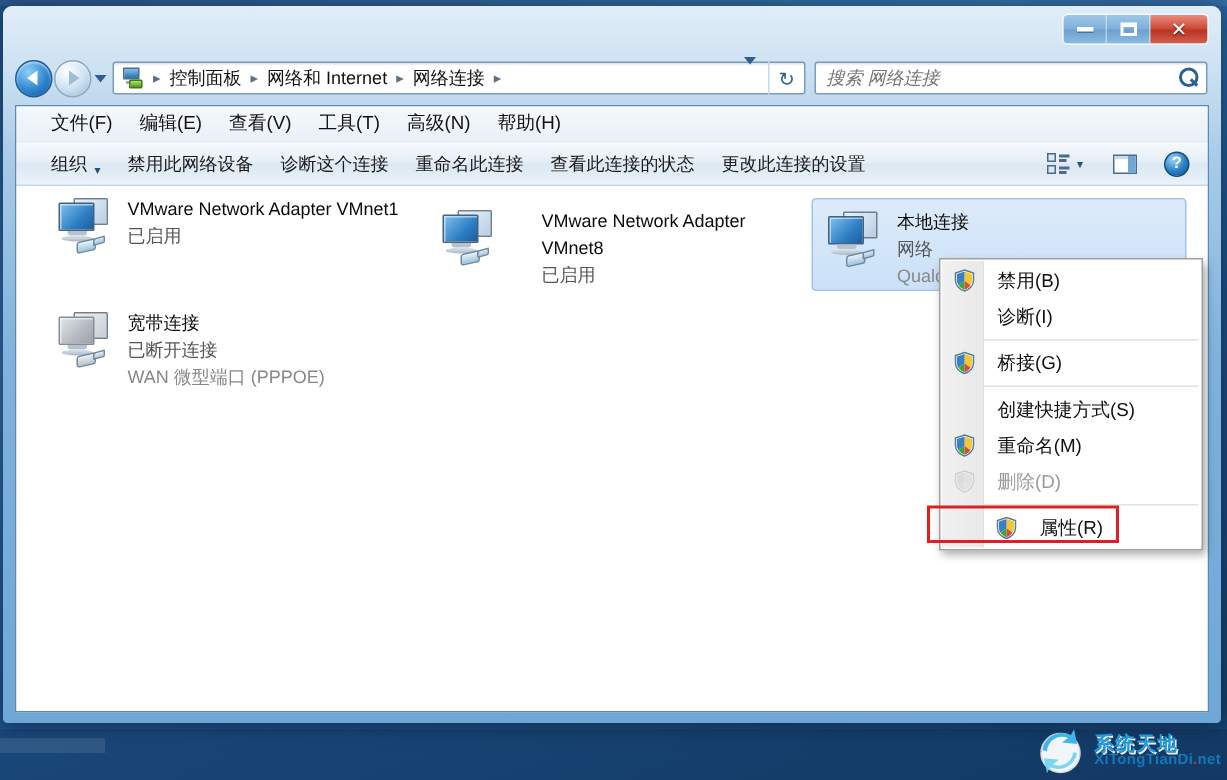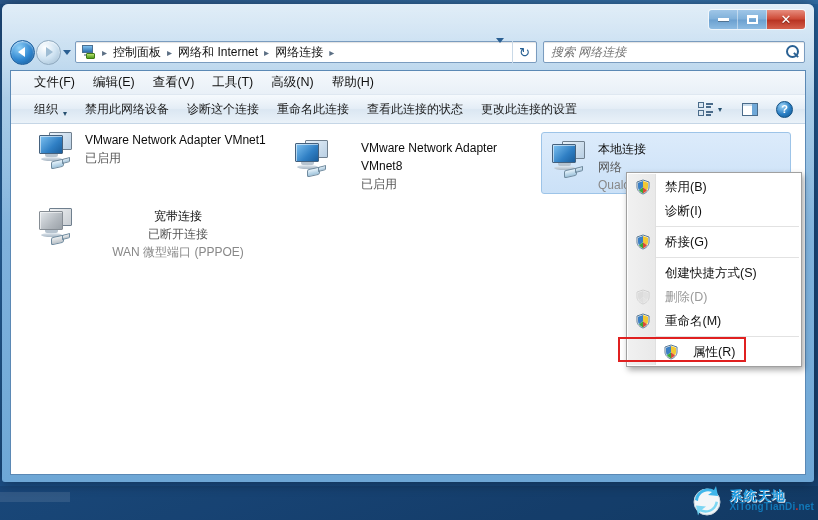--- a/index.html
+++ b/index.html
@@ -456,21 +456,21 @@
               <span class="plug-tail"></span>
             </span>
         </span>
         <span class="conn-txt">
           <span class="conn-name">本地连接</span><br>
           <span class="conn-sub">网络</span><br>
           <span class="conn-sub2">Qualcomm Atheros AR8161/8165 P...</span>
         </span>
       </div>
 
-      <div class="conn disabled" style="left:18px; top:76px; height:62px;text-align:center;">
+      <div class="conn disabled" style="left:18px; top:76px; height:62px;">
         <span class="conn-ico">
           <span class="mon-back"></span>
             <span class="mon-front"></span>
           <span class="mon-stand"></span>
             <span class="mon-foot"></span>
           <span class="plug">
               <span class="plug-body"></span>
               <span class="plug-tail"></span>
             </span>
         </span>
@@ -525,48 +525,48 @@
     <span class="clabel">桥接(G)</span>
   </div>
 
   <div class="csep"></div>
 
   <div class="citem">
     <span class="cicon"></span>
     <span class="clabel">创建快捷方式(S)</span>
   </div>
 
+  <div class="citem">
+    <span class="cicon">
+      <span class="shield">
+        <svg width="16" height="16" viewBox="0 0 16 16">
+          <path d="M8 1 L14 3 V8 C14 11.5 11 14 8 15 C5 14 2 11.5 2 8 V3 Z" fill="#fff" stroke="#5a7a96" stroke-width="1"></path>
+          <path d="M8 2 L13 3.7 V8 C13 9.2 12.6 10.3 12 11.2 L8 8.2 Z" fill="#f2c832"></path>
+          <path d="M8 2 L3 3.7 V8 C3 9.2 3.4 10.3 4 11.2 L8 8.2 Z" fill="#3b7fc4"></path>
+          <path d="M4 11.2 C5 12.6 6.5 13.7 8 14.2 V8.2 Z" fill="#38a838"></path>
+          <path d="M12 11.2 C11 12.6 9.5 13.7 8 14.2 V8.2 Z" fill="#d94b3a"></path>
+        </svg>
+      </span>
+    </span>
+    <span class="clabel">重命名(M)</span>
+  </div>
+
   <div class="citem disabled">
     <span class="cicon">
       <span class="shield" style="opacity:.35; filter:grayscale(1);">
         <svg width="16" height="16" viewBox="0 0 16 16">
           <path d="M8 1 L14 3 V8 C14 11.5 11 14 8 15 C5 14 2 11.5 2 8 V3 Z" fill="#fff" stroke="#9a9a9a" stroke-width="1"></path>
           <path d="M8 2 L13 3.7 V8 C13 9.2 12.6 10.3 12 11.2 L8 8.2 Z" fill="#cfcfcf"></path>
           <path d="M8 2 L3 3.7 V8 C3 9.2 3.4 10.3 4 11.2 L8 8.2 Z" fill="#bdbdbd"></path>
           <path d="M4 11.2 C5 12.6 6.5 13.7 8 14.2 V8.2 Z" fill="#c7c7c7"></path>
           <path d="M12 11.2 C11 12.6 9.5 13.7 8 14.2 V8.2 Z" fill="#d4d4d4"></path>
         </svg>
       </span>
     </span>
     <span class="clabel">删除(D)</span>
-  </div>
-
-  <div class="citem">
-    <span class="cicon">
-      <span class="shield">
-        <svg width="16" height="16" viewBox="0 0 16 16">
-          <path d="M8 1 L14 3 V8 C14 11.5 11 14 8 15 C5 14 2 11.5 2 8 V3 Z" fill="#fff" stroke="#5a7a96" stroke-width="1"></path>
-          <path d="M8 2 L13 3.7 V8 C13 9.2 12.6 10.3 12 11.2 L8 8.2 Z" fill="#f2c832"></path>
-          <path d="M8 2 L3 3.7 V8 C3 9.2 3.4 10.3 4 11.2 L8 8.2 Z" fill="#3b7fc4"></path>
-          <path d="M4 11.2 C5 12.6 6.5 13.7 8 14.2 V8.2 Z" fill="#38a838"></path>
-          <path d="M12 11.2 C11 12.6 9.5 13.7 8 14.2 V8.2 Z" fill="#d94b3a"></path>
-        </svg>
-      </span>
-    </span>
-    <span class="clabel">重命名(M)</span>
   </div>
 
   <div class="csep"></div>
 
   <div class="citem" style="position:relative;padding-left:32px;">
     <span class="cicon">
       <span class="shield">
         <svg width="16" height="16" viewBox="0 0 16 16">
           <path d="M8 1 L14 3 V8 C14 11.5 11 14 8 15 C5 14 2 11.5 2 8 V3 Z" fill="#fff" stroke="#5a7a96" stroke-width="1"></path>
           <path d="M8 2 L13 3.7 V8 C13 9.2 12.6 10.3 12 11.2 L8 8.2 Z" fill="#f2c832"></path>

